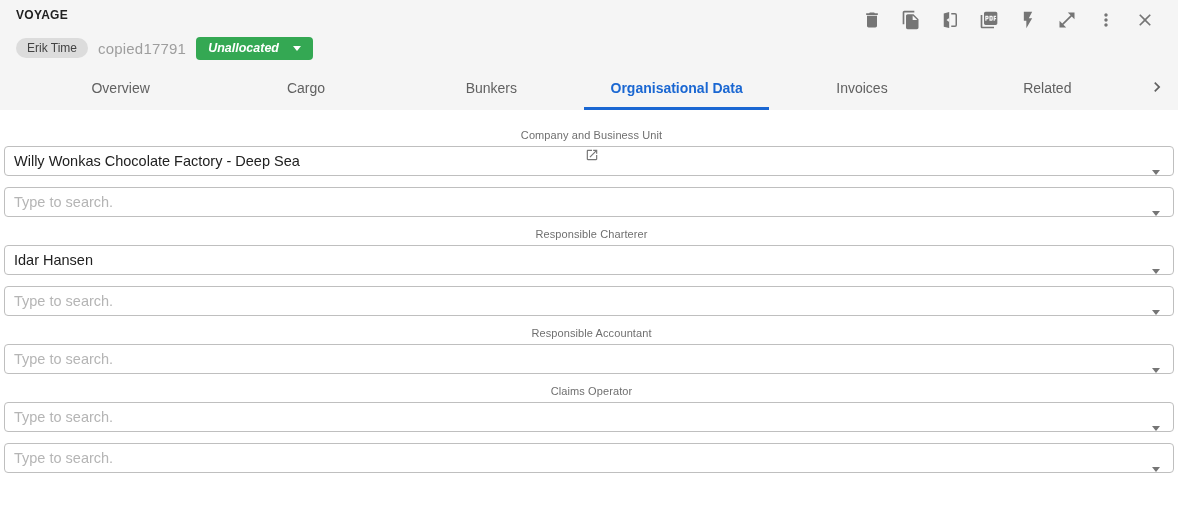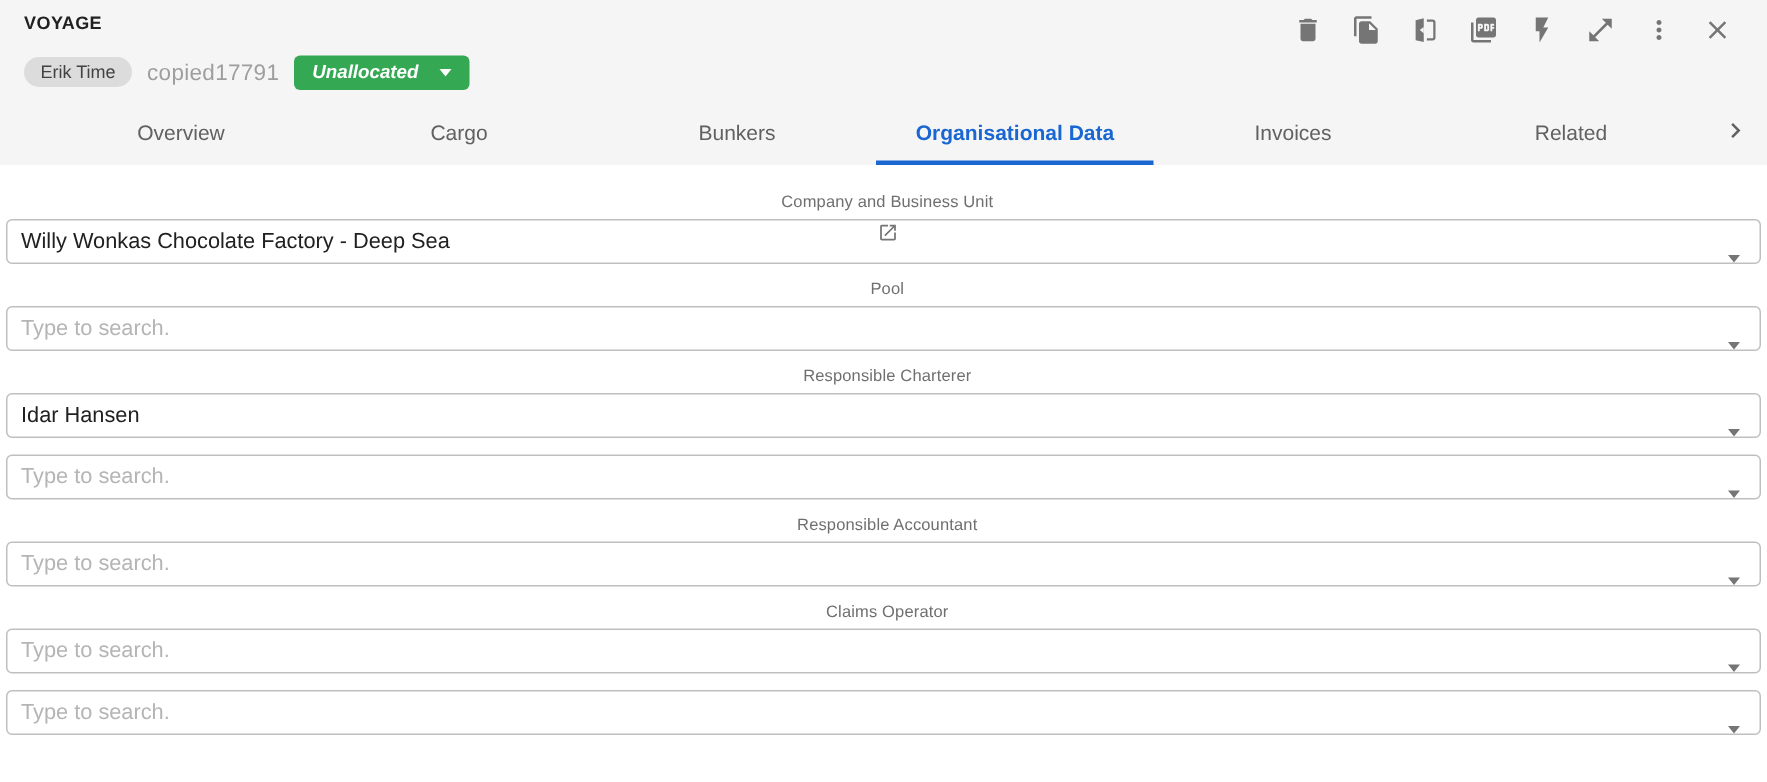--- a/index.html
+++ b/index.html
@@ -166,23 +166,20 @@
           </svg>
         </span>
     </div>
     <div class="combo">
       <input type="text" value="Willy Wonkas Chocolate Factory - Deep Sea" style="">
       <span class="combo-caret"></span>
     </div>
   </div>
 
   <div class="field-group">
-    <div class="label-row">
-      <span class="field-label">Pool</span>
-    </div>
     <div class="combo">
       <input type="text" placeholder="Type to search." style="">
       <span class="combo-caret"></span>
     </div>
   </div>
 
   <div class="field-group">
     <div class="label-row">
       <span class="field-label">Responsible Charterer</span>
     </div>

